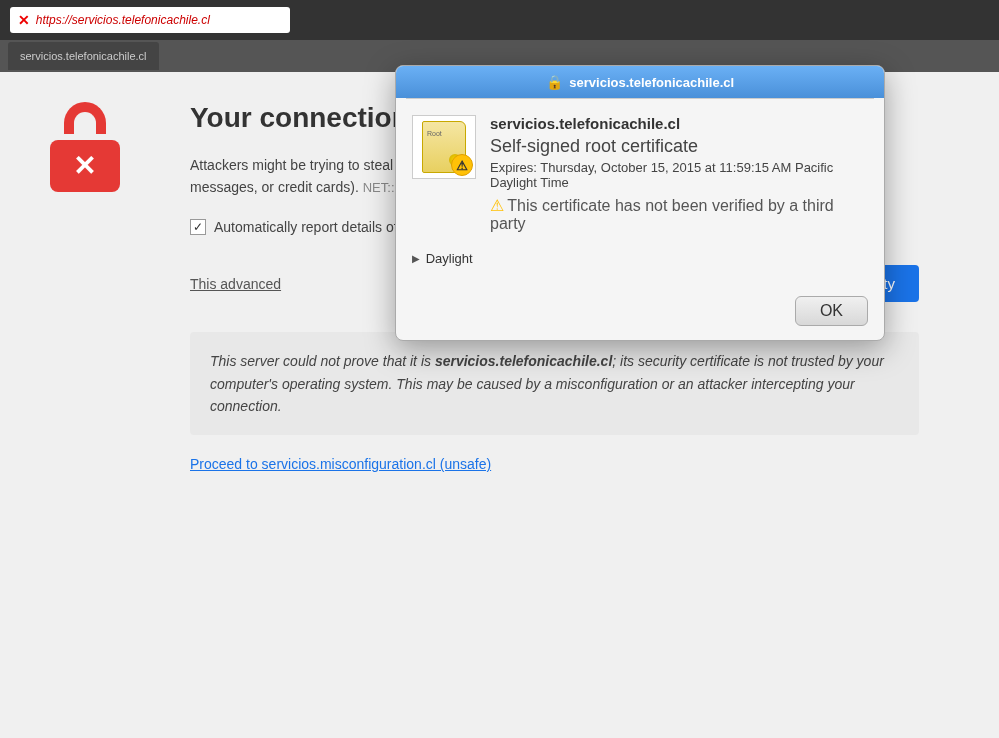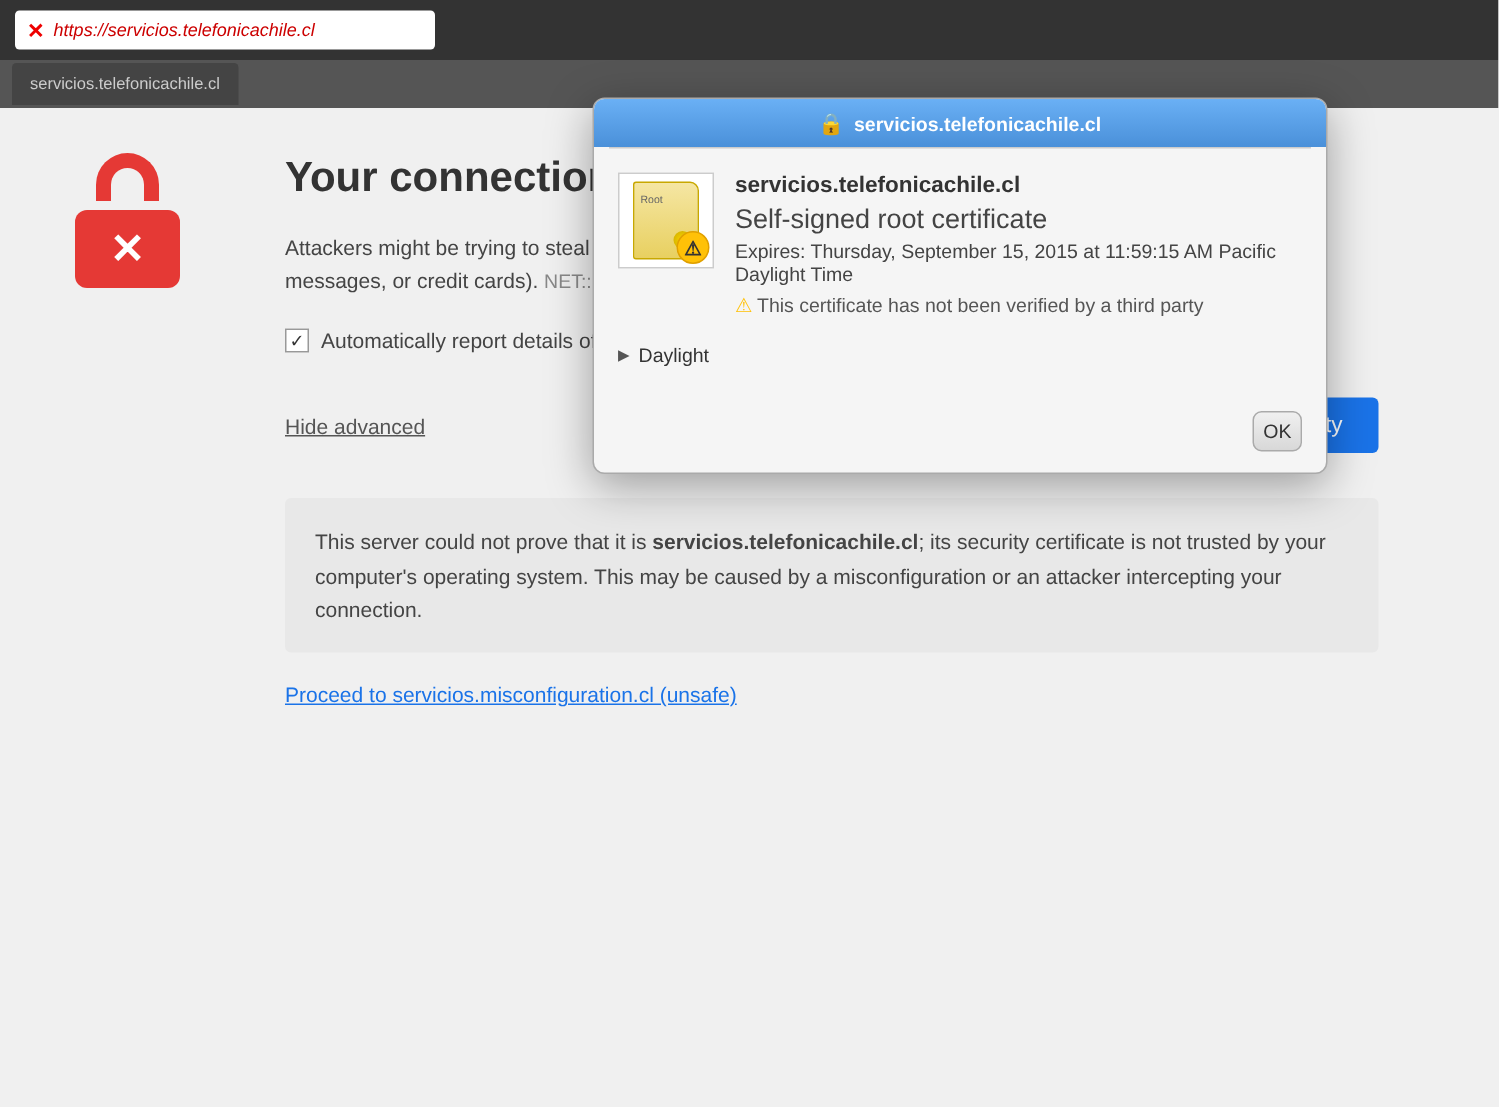--- a/index.html
+++ b/index.html
@@ -180,20 +180,21 @@
     }
 
     .advanced-box {
       background: #e8e8e8;
       border-radius: 4px;
       padding: 18px 20px;
       margin-bottom: 20px;
       font-size: 14px;
       color: #444;
       line-height: 1.6;
+      font-style: italic;
     }
     .advanced-box strong {
       font-weight: bold;
     }
 
     .proceed-link {
       color: #1a73e8;
       text-decoration: underline;
       font-size: 14px;
       cursor: pointer;
@@ -308,21 +309,21 @@
       font-size: 18px;
       color: #444;
       margin-bottom: 3px;
     }
     .cert-expires {
       font-size: 13px;
       color: #444;
       margin-bottom: 6px;
     }
     .cert-warning-text {
-      font-size: 13px;
+      font-size: 16px;
       color: #555;
     }
     .cert-warning-triangle {
       color: #ffc107;
       margin-right: 3px;
     }
     .cert-details-toggle {
       display: flex;
       align-items: center;
       gap: 6px;
@@ -338,22 +339,22 @@
     }
     .cert-popup-footer {
       display: flex;
       justify-content: flex-end;
       padding: 10px 16px 14px;
     }
     .ok-button {
       background: linear-gradient(to bottom, #f0f0f0, #d8d8d8);
       border: 1px solid #aaa;
       border-radius: 6px;
-      padding: 5px 6px;
-      font-size: 13px;
+      padding: 5px 24px;
+      font-size: 16px;
       cursor: pointer;
       color: #333;
       text-align: center;
     }
   </style>
 </head>
 <body>
 
 <div class="browser-chrome">
   <div class="address-bar">
@@ -386,21 +387,21 @@
       <span class="error-code">NET::ERR_CERT_AUTHORITY_INVALID</span>
     </p>
 
     <div class="checkbox-row">
       <div class="checkbox-box"></div>
       <span>Automatically report details of possible security incidents to Google.</span>
       <a class="privacy-link">Privacy policy</a>
     </div>
 
     <div class="action-row">
-      <a class="hide-advanced-link">Hide advanced</a>
+      <a class="hide-advanced-link">This advanced</a>
       <button class="back-to-safety-btn">Back to safety</button>
     </div>
 
     <div class="advanced-box">
       <p>
         <span>This server could not prove that it is&nbsp;</span><strong>servicios.telefonicachile.cl</strong><span>; its security certificate is not trusted by your computer's operating system. This may be caused by a misconfiguration or an attacker intercepting your connection.</span>
       </p>
     </div>
 
     <a class="proceed-link">Proceed to servicios.misconfiguration.cl (unsafe)</a>
@@ -415,21 +416,21 @@
   <div class="cert-popup-divider"></div>
   <div class="cert-popup-body">
     <div class="cert-info-row">
       <div class="cert-icon-img">
         <div class="cert-icon-scroll"></div>
         <div class="cert-warning-badge">⚠</div>
       </div>
       <div class="cert-details-text">
         <div class="cert-domain">servicios.telefonicachile.cl</div>
         <div class="cert-type">Self-signed root certificate</div>
-        <div class="cert-expires">Expires: Thursday, September 15, 2015 at 11:59:15 AM Pacific Daylight Time</div>
+        <div class="cert-expires">Expires: Thursday, October 15, 2015 at 11:59:15 AM Pacific Daylight Time</div>
         <div class="cert-warning-text">
           <span class="cert-warning-triangle">⚠</span><span>This certificate has not been verified by a third party</span>
         </div>
       </div>
     </div>
     <div class="cert-details-toggle">
       <span class="details-triangle">▶</span>
       <span>Daylight</span>
     </div>
   </div>

